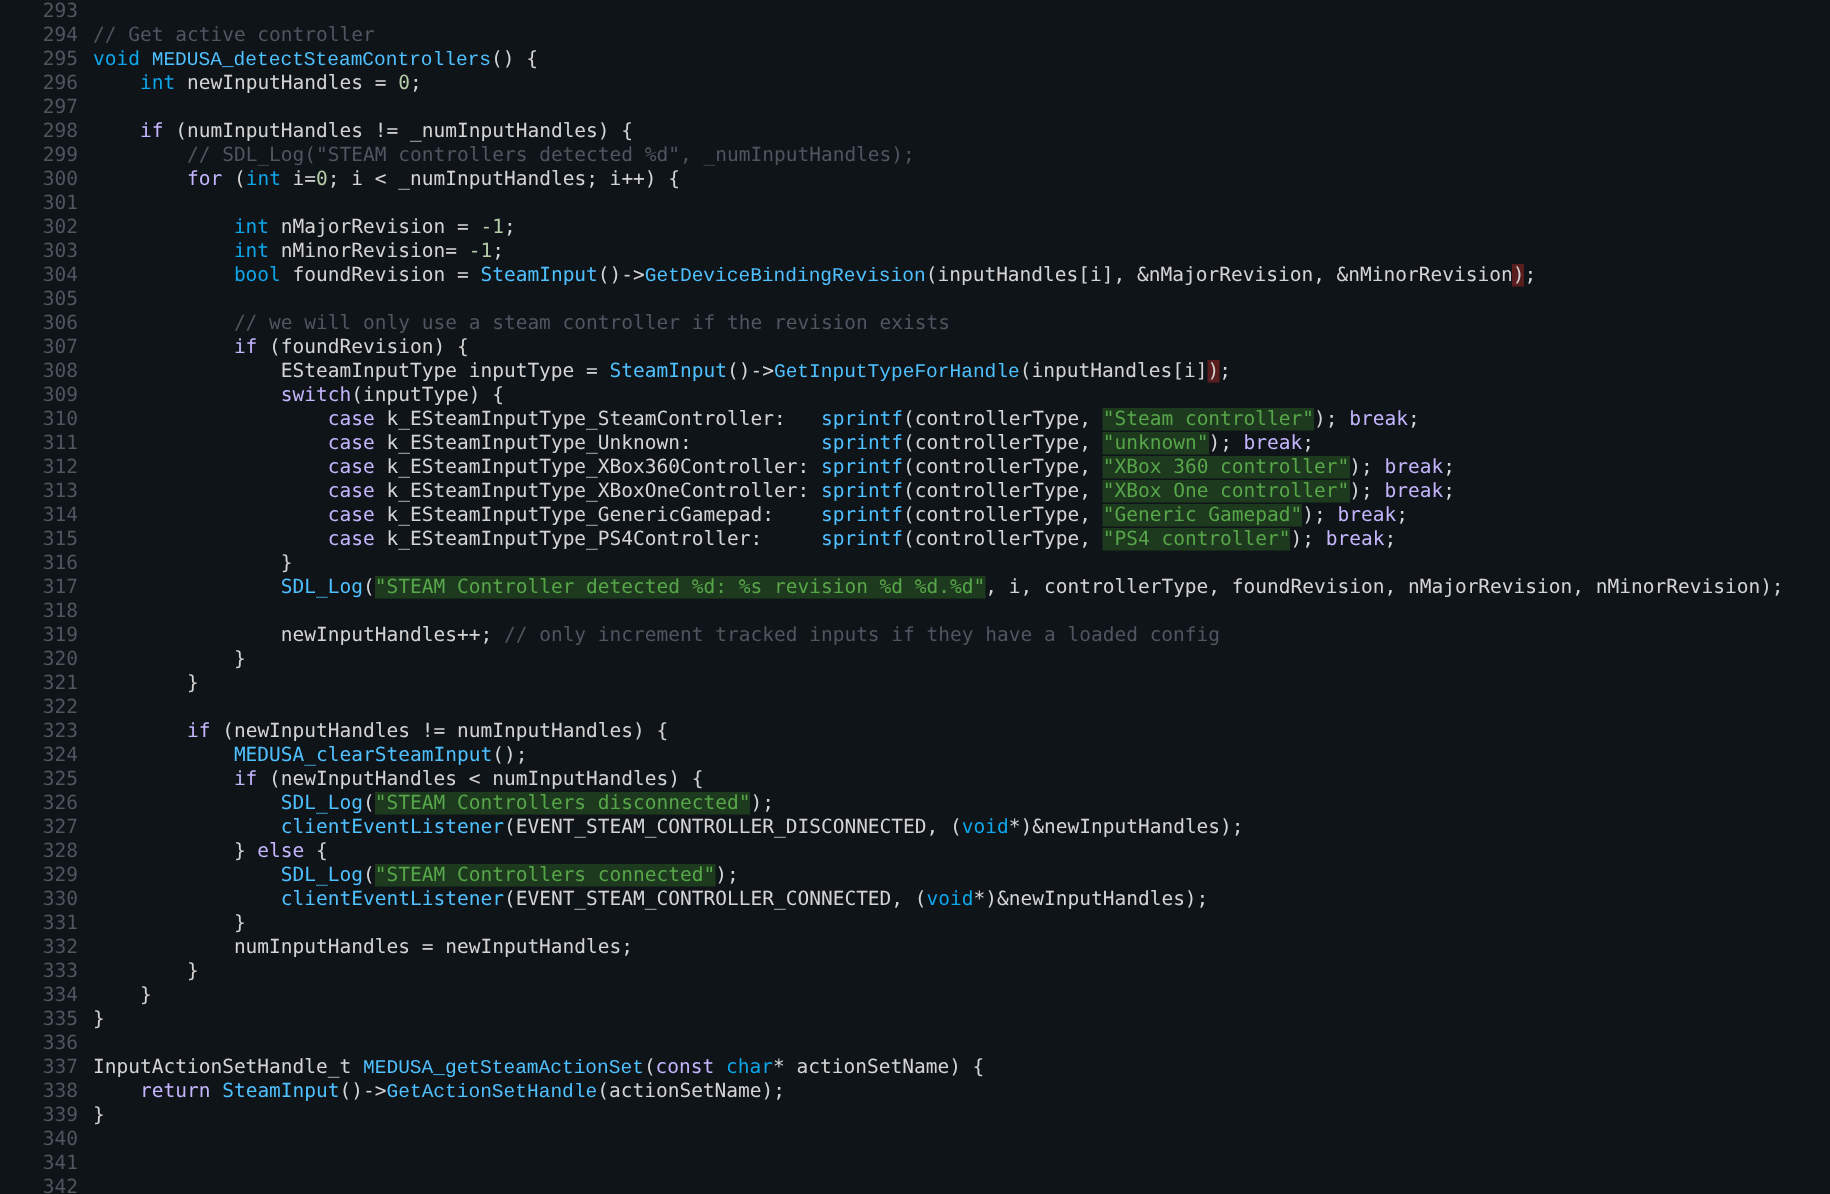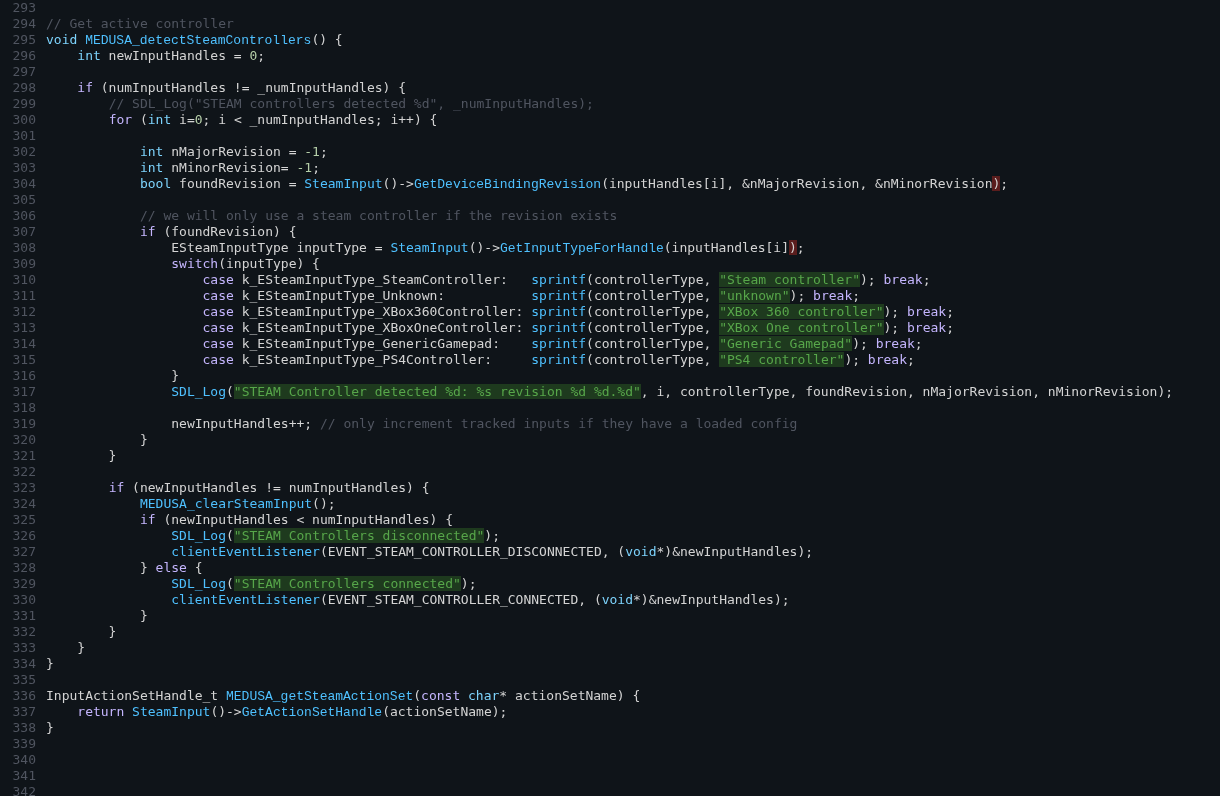--- a/index.html
+++ b/index.html
@@ -1,23 +1,23 @@
 <!DOCTYPE html>
 <html><head>
 <meta charset="utf-8">
 <style>
 * { margin:0; padding:0; box-sizing:border-box; }
 body { background:#0f1419; font-family:'Consolas','Monaco',monospace; font-size:13px; line-height:16px; overflow:hidden; width:1220px; height:796px; }
-.editor { display:flex; height:100%; }
+.editor { display:flex; height:100%;padding-left:16px; }
 .gutter { background:#0f1419; color:#505560; text-align:right; padding:0 8px 0 4px; user-select:none; flex-shrink:0; width:44px; }
 .gutter div { height:16px; }
 .code-area { flex:1; background:#0f1419; padding-left:2px; overflow:hidden; }
 .line { height:16px; white-space:pre; color:#d4d4d4; }
 .kw { color:#c4b5fd; }
-.type { color:#7dd3fc; }
+.type { color:#0ea5e9; }
 .func { color:#4fc1ff;font-family:Liberation Mono, monospace; }
 .funccall { color:#4fc1ff; }
 .num { color:#b5cea8; }
 .str { color:#57a64a; background:#1e3a1e; }
 .comment { color:#505560;text-align:right; }
 .op { color:#d4d4d4; }
 .hl-err { background:#5a1d1d; }
 </style>
 </head>
 <body>
@@ -108,20 +108,21 @@
       <div class="line">&nbsp;</div>
       <div class="line"><span>        </span><span class="kw">if</span><span> (newInputHandles </span><span class="op">!=</span><span> numInputHandles) {</span></div>
       <div class="line"><span>            </span><span class="funccall">MEDUSA_clearSteamInput</span><span>();</span></div>
       <div class="line"><span>            </span><span class="kw">if</span><span> (newInputHandles </span><span class="op">&lt;</span><span> numInputHandles) {</span></div>
       <div class="line"><span>                </span><span class="funccall">SDL_Log</span><span>(</span><span class="str">"STEAM Controllers disconnected"</span><span>);</span></div>
       <div class="line"><span>                </span><span class="funccall">clientEventListener</span><span>(EVENT_STEAM_CONTROLLER_DISCONNECTED, (</span><span class="type">void</span><span>*)</span><span class="op">&amp;</span><span>newInputHandles);</span></div>
       <div class="line"><span>            } </span><span class="kw">else</span><span> {</span></div>
       <div class="line"><span>                </span><span class="funccall">SDL_Log</span><span>(</span><span class="str">"STEAM Controllers connected"</span><span>);</span></div>
       <div class="line"><span>                </span><span class="funccall">clientEventListener</span><span>(EVENT_STEAM_CONTROLLER_CONNECTED, (</span><span class="type">void</span><span>*)</span><span class="op">&amp;</span><span>newInputHandles);</span></div>
       <div class="line"><span>            }</span></div>
+      <div class="line"><span>            numInputHandles = newInputHandles;</span></div>
       <div class="line"><span>        }</span></div>
       <div class="line"><span>    }</span></div>
       <div class="line"><span>}</span></div>
       <div class="line">&nbsp;</div>
       <div class="line"><span>InputActionSetHandle_t </span><span class="func">MEDUSA_getSteamActionSet</span><span>(</span><span class="kw">const</span><span> </span><span class="type">char</span><span>* actionSetName) {</span></div>
       <div class="line"><span>    </span><span class="kw">return</span><span> </span><span class="funccall">SteamInput</span><span>()</span><span class="op">-&gt;</span><span class="func">GetActionSetHandle</span><span>(actionSetName);</span></div>
       <div class="line"><span>}</span></div>
       <div class="line">&nbsp;</div>
     </div>
 </div>

